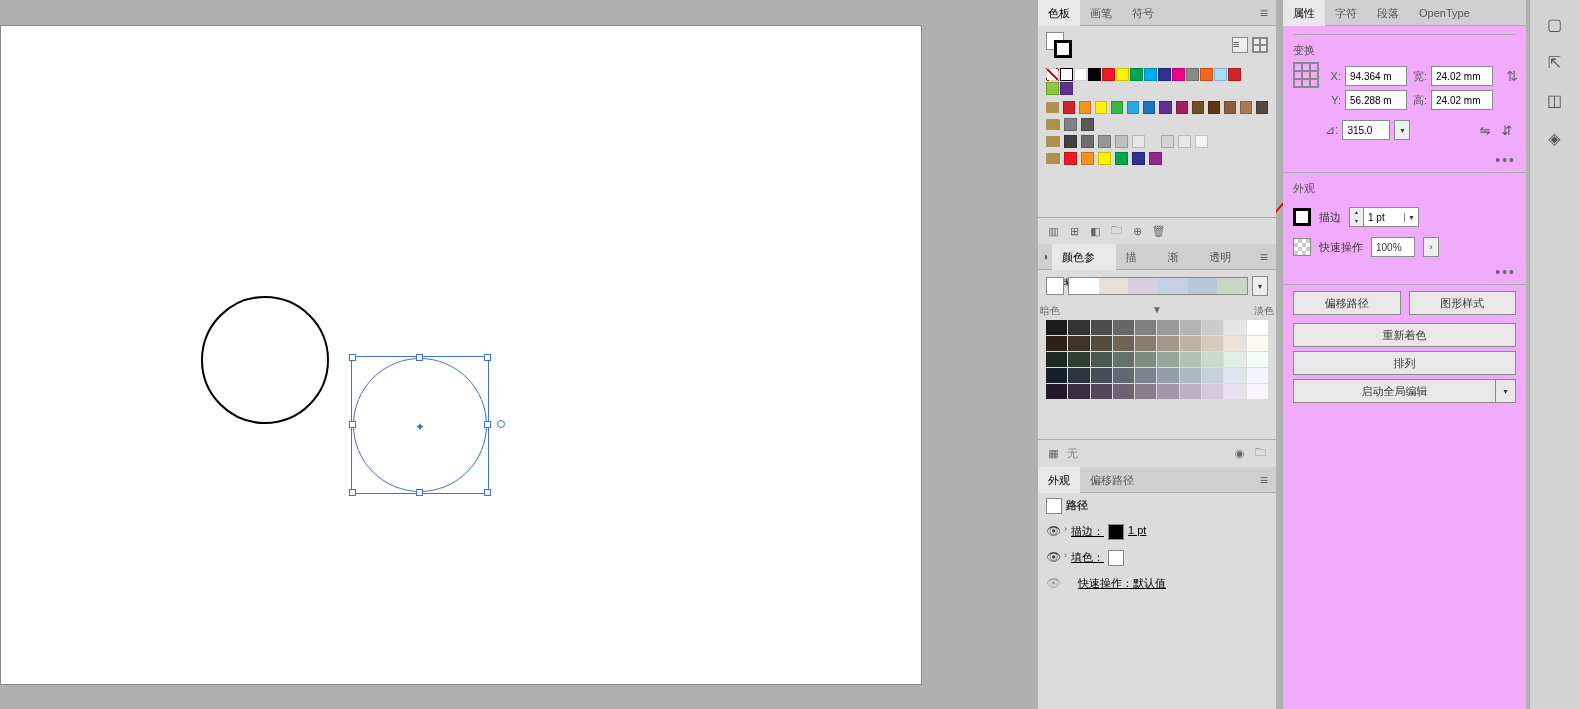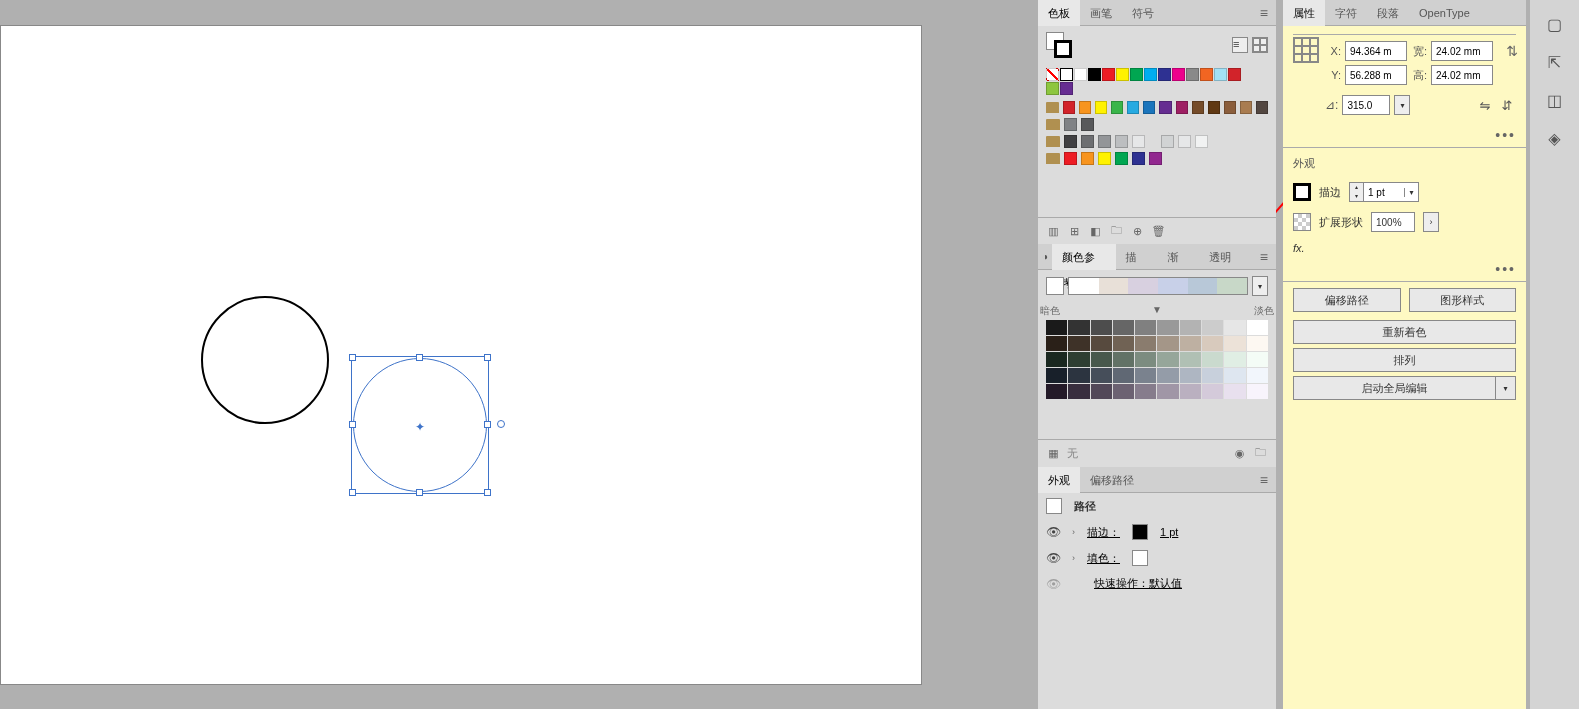--- a/index.html
+++ b/index.html
@@ -13,21 +13,21 @@
 .handle { position: absolute; width: 7px; height: 7px; background: #fff; border: 1px solid #3e73c9; }
 .h-tl { left: -4px; top: -4px; } .h-tm { left: 63px; top: -4px; } .h-tr { right: -4px; top: -4px; }
 .h-ml { left: -4px; top: 63px; } .h-mr { right: -4px; top: 63px; }
 .h-bl { left: -4px; bottom: -4px; } .h-bm { left: 63px; bottom: -4px; } .h-br { right: -4px; bottom: -4px; }
 .center-pt { position: absolute; left: 62px; top: 62px; width: 10px; height: 10px; color: #3e73c9; font-size: 12px; text-align: center; }
 .side-pt { position: absolute; right: -18px; top: 62px; width: 8px; height: 8px; border: 1px solid #3e73c9; border-radius: 50%; background: #fff; }
 
 .arrow { position: absolute; left: 1225px; top: 145px; width: 110px; height: 125px; pointer-events: none; }
 
 .panel-mid { position: absolute; left: 1038px; top: 0; width: 238px; height: 709px; background: #dcdcdc; font-size: 11px; color: #333; }
-.panel-right { position: absolute; left: 1283px; top: 0; width: 243px; height: 709px; background: #fef9c3; font-size: 11px; color: #333; }
+.panel-right { position: absolute; left: 1283px; top: 0; width: 243px; height: 709px; background: #f0abfc; font-size: 11px; color: #333; }
 .panel-far { position: absolute; left: 1530px; top: 0; width: 49px; height: 709px; background: #d4d4d4; }
 
 .tab-bar { display: flex; align-items: center; height: 26px; background: #d0d0d0; border-bottom: 1px solid #aaa; }
 .tab { padding: 0 10px; height: 26px; line-height: 26px; font-size: 11px; cursor: pointer; color: #555; }
 .tab.active { background: #e8e8e8; color: #000; }
 .tab-menu { margin-left: auto; padding: 0 8px; font-size: 14px; color: #666; cursor: pointer; }
 
 
 .swatch-hdr { padding: 6px 8px; display: flex; align-items: center; }
 .fill-stroke { width: 26px; height: 26px; position: relative; margin-right: 8px; }
@@ -51,21 +51,21 @@
 .cg-hdr { display: flex; align-items: center; padding: 6px 8px; gap: 4px; }
 .cg-box { width: 18px; height: 18px; background: #fff; border: 1px solid #888; }
 .cg-strip { display: flex; flex: 1; height: 18px; border: 1px solid #888; }
 .cg-strip div { flex: 1; }
 .cg-labels { display: flex; justify-content: space-between; padding: 2px 2px; font-size: 10px; color: #666; }
 .cg-grid { padding: 0 8px; display: flex; flex-direction: column; gap: 1px; }
 .cg-row { display: flex; gap: 1px; }
 .cg-row div { flex: 1; height: 15px; }
 
 
-.ap-row { display: flex; align-items: center; padding: 5px 8px; gap: 12px; font-size: 11px; }
+.ap-row { display: flex; padding: 5px 8px; gap: 4px; font-size: 11px; }
 .ap-eye { width: 14px; height: 14px; cursor: pointer; font-size: 12px; color: #444; }
 .ap-arrow { font-size: 9px; color: #666; cursor: pointer; }
 .ap-sw { width: 16px; height: 16px; border: 1px solid #888; background: #fff; }
 .ap-sw.black { background: #000; }
 .ap-link { text-decoration: underline; color: #000; cursor: pointer; }
 
 
 .prop-section { padding: 6px 10px; }
 .prop-title { font-size: 11px; color: #555; padding: 6px 0 4px; }
 .prop-row { display: flex; align-items: center; gap: 4px; margin: 4px 0; font-size: 11px; }
@@ -347,20 +347,21 @@
 
 <div class="panel-right">
   <div class="tab-bar">
     <div class="tab active">属性</div>
     <div class="tab">字符</div>
     <div class="tab">段落</div>
     <div class="tab">OpenType</div>
   </div>
   <div class="prop-section">
     <hr class="sep">
+    <div class="prop-title">变换</div>
     <div style="display:flex;gap:6px;align-items:flex-start">
       <div class="ref-grid">
         <div></div>
           <div></div>
           <div></div>
           <div></div>
           <div></div>
           <div></div>
           <div></div>
           <div></div>
@@ -402,26 +403,23 @@
       <div class="ctrl">
           <span>▴</span>
           <span>▾</span>
         </div>
       <input value="1 pt" style="">
       <div class="dd">▾</div>
     </div>
   </div>
   <div class="chk-row">
     <div class="chk-sw trans"></div>
-    <span>扩展形状</span>
+    <span>快速操作</span>
     <div class="op-box">100%</div>
     <div class="op-arrow">›</div>
-  </div>
-  <div class="chk-row">
-    <span style="font-style:italic">fx.</span>
   </div>
   <div class="more-dots">•••</div>
   <hr class="sep">
   <div class="btn-row">
     <div class="btn">偏移路径</div>
     <div class="btn">图形样式</div>
   </div>
   <div class="btn-full">重新着色</div>
   <div class="btn-full">排列</div>
   <div class="btn-split">

